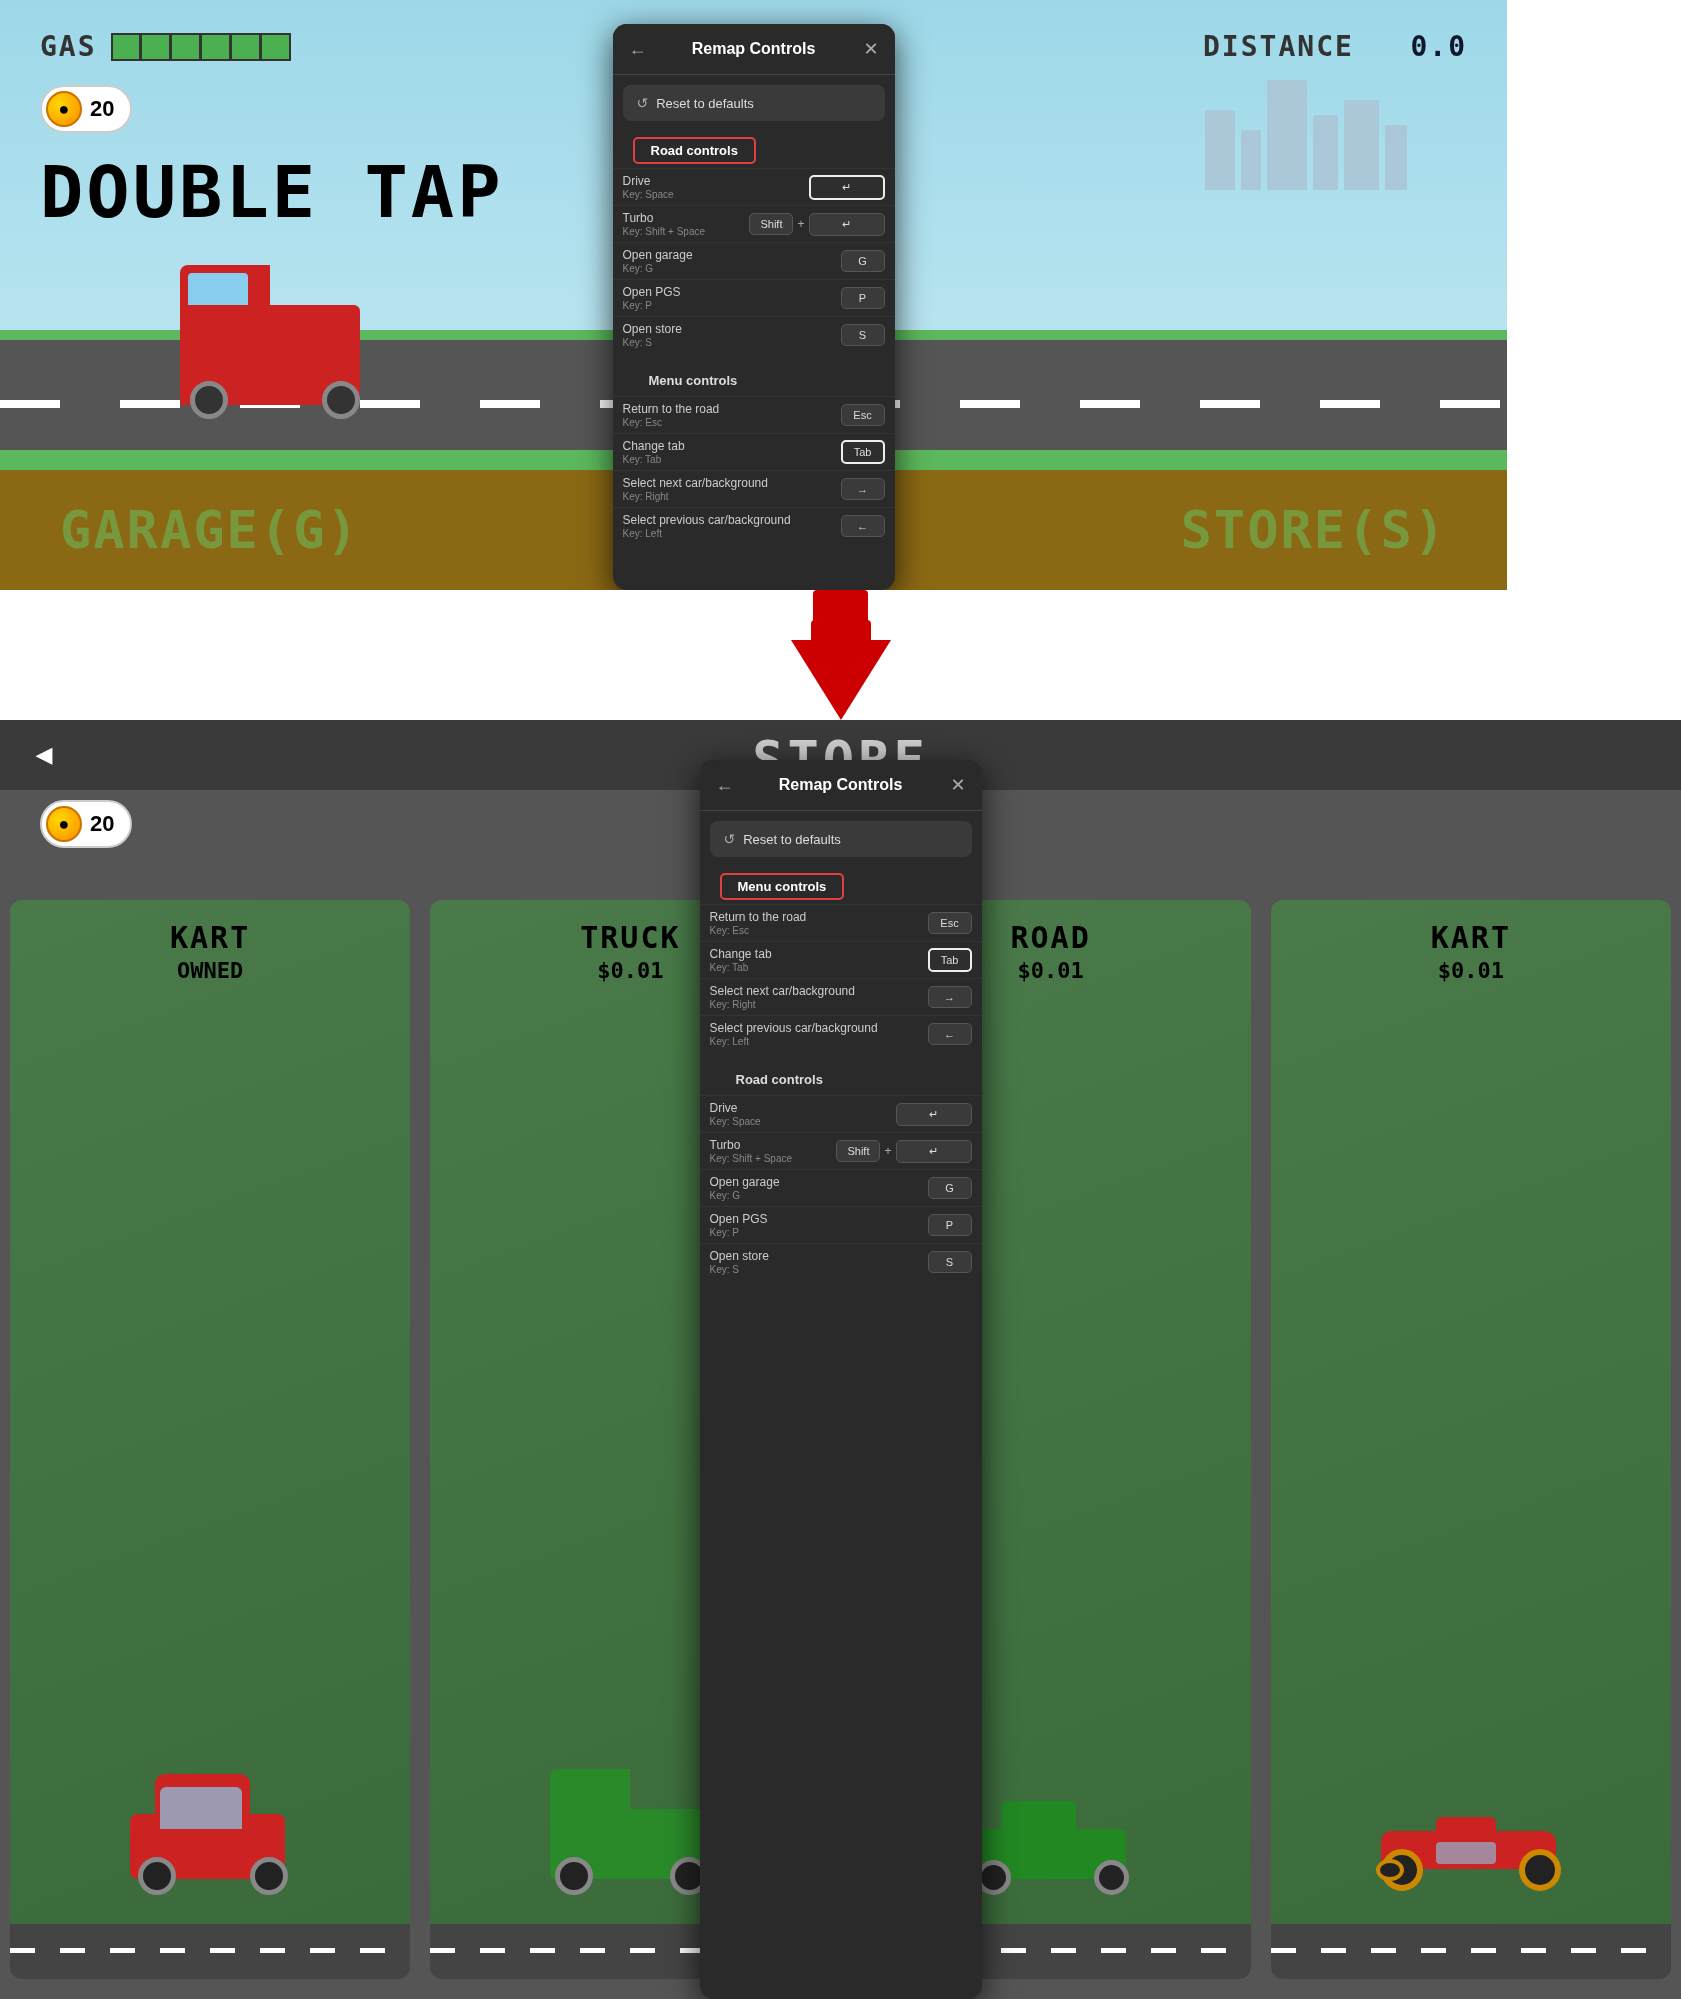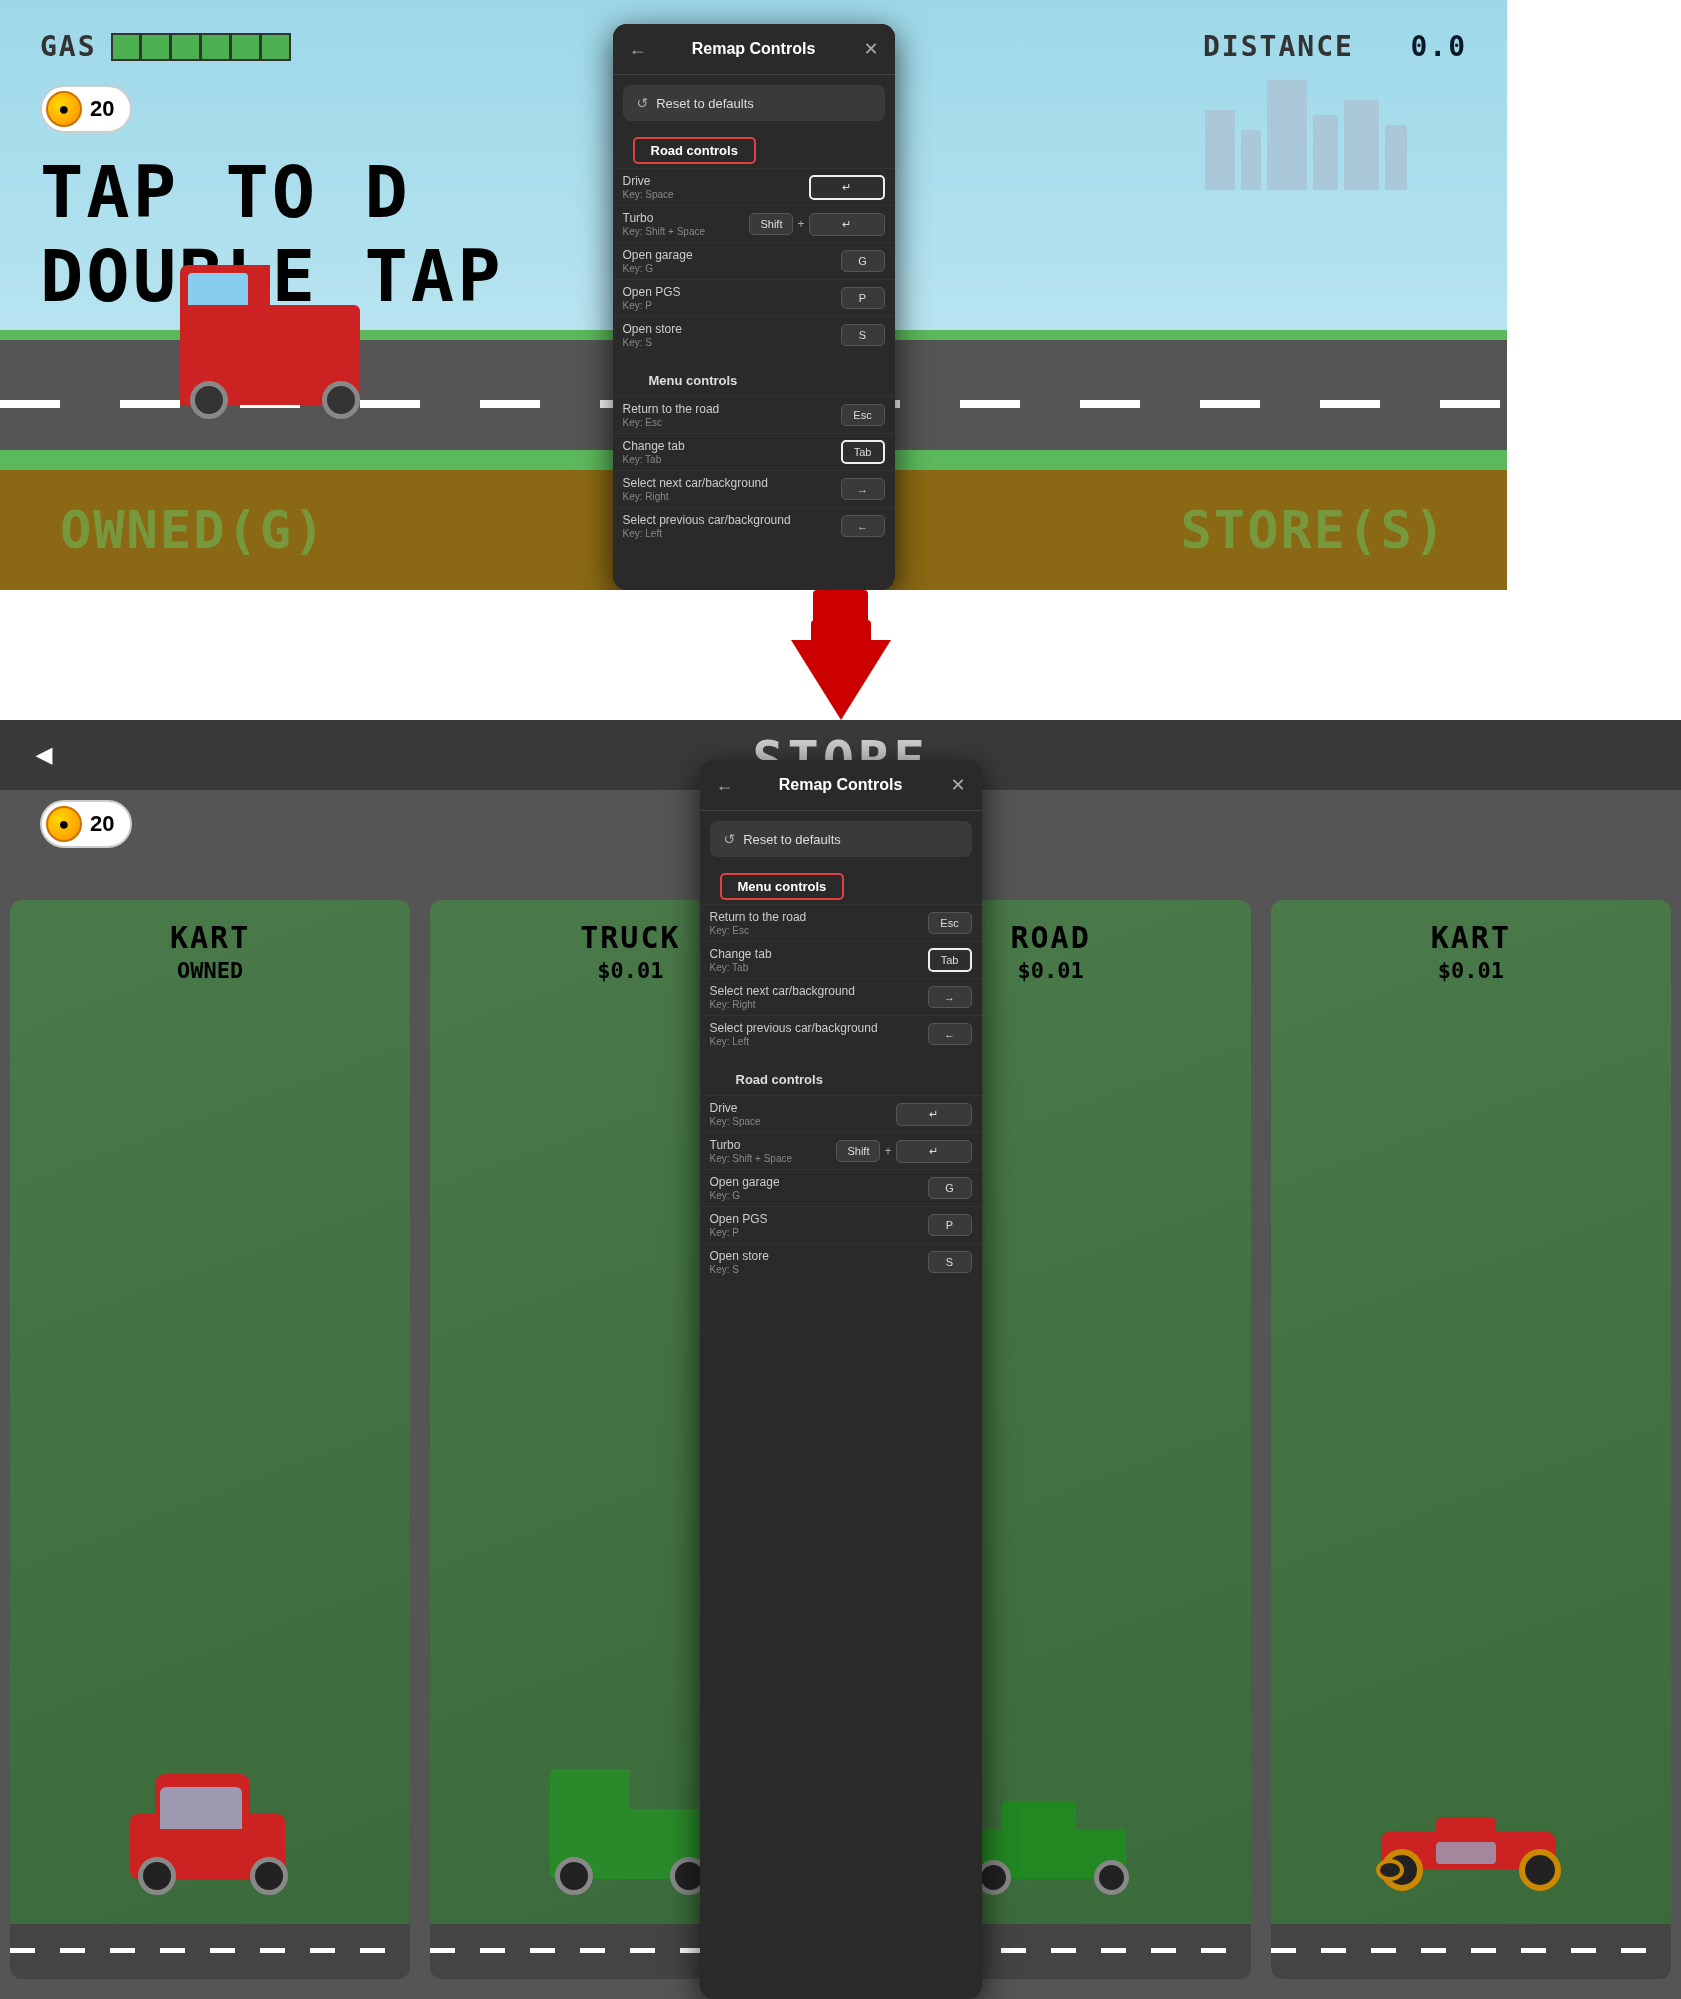--- a/index.html
+++ b/index.html
@@ -355,34 +355,33 @@
       <span class="distance-value">0.0</span>
     </div>
   </div>
 
   <div class="coin-display">
     <div class="coin-circle">●</div>
     <span class="coin-count">20</span>
   </div>
 
   <div class="tap-text">
-    <div>TAP TO D</div>
     <div>DOUBLE TAP</div>
   </div>
 
   <div class="truck">
     <div class="truck-cab">
       <div class="truck-window"></div>
     </div>
     <div class="truck-body"></div>
     <div class="truck-wheel1"></div>
     <div class="truck-wheel2"></div>
   </div>
 
-  <div class="corner-label-left">OWNED(G)</div>
+  <div class="corner-label-left">GARAGE(G)</div>
   <div class="corner-label-right">STORE(S)</div>
 
   <div class="top-modal-wrap">
     <div class="modal">
       <div class="modal-header">
         <span class="modal-back">←</span>
         <span class="modal-title">Remap Controls</span>
         <span class="modal-close">✕</span>
       </div>
       <div class="modal-body">

